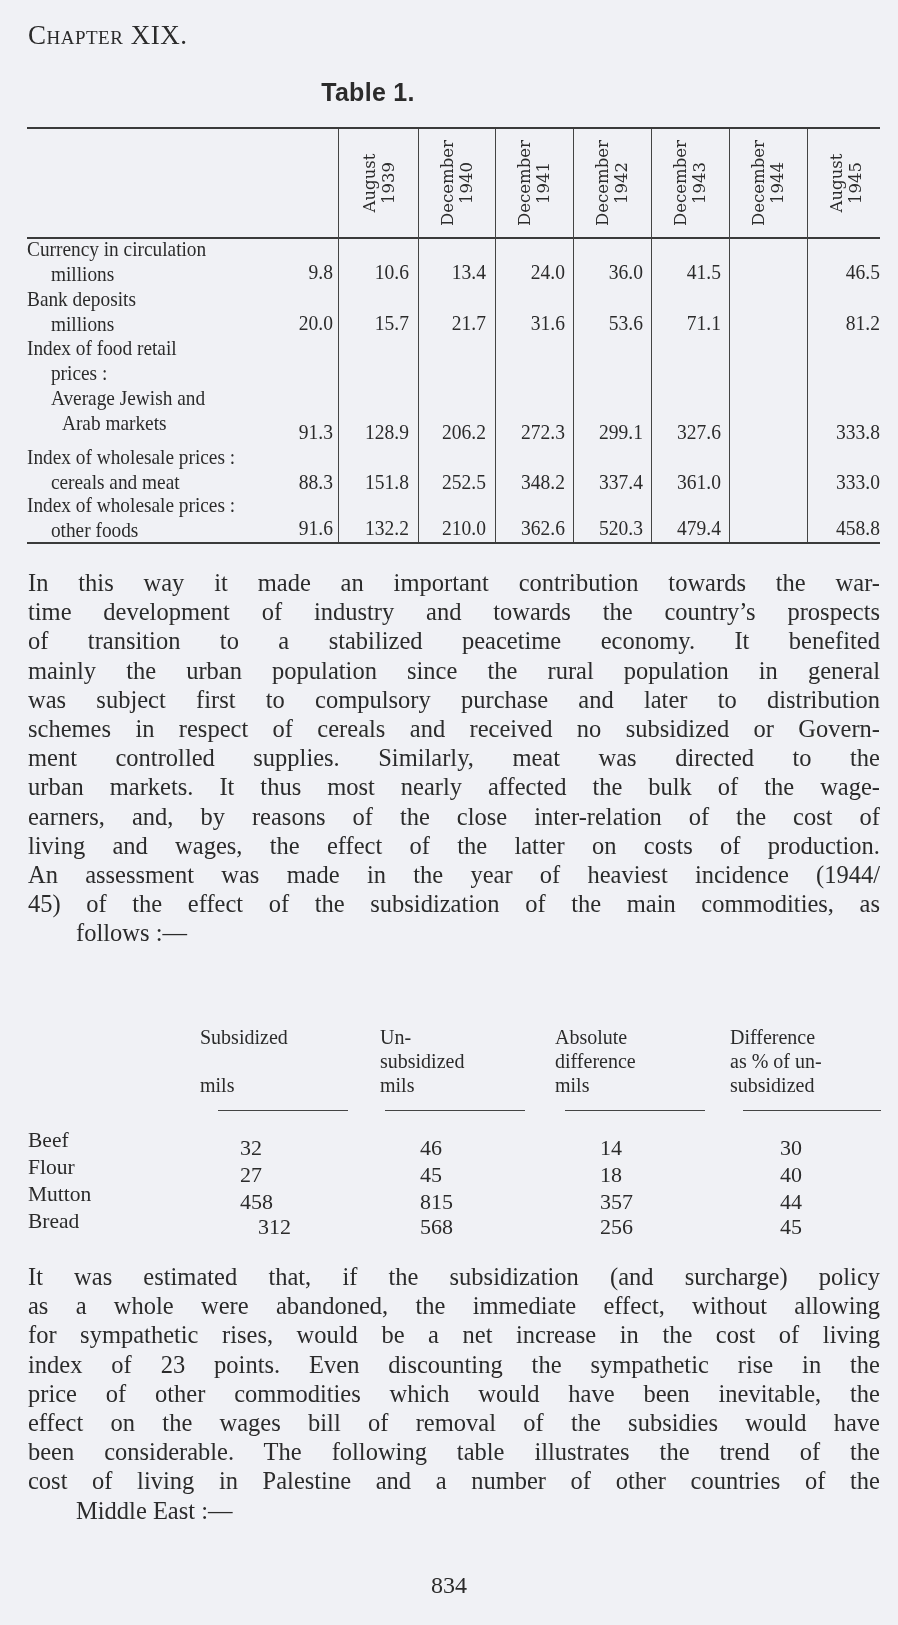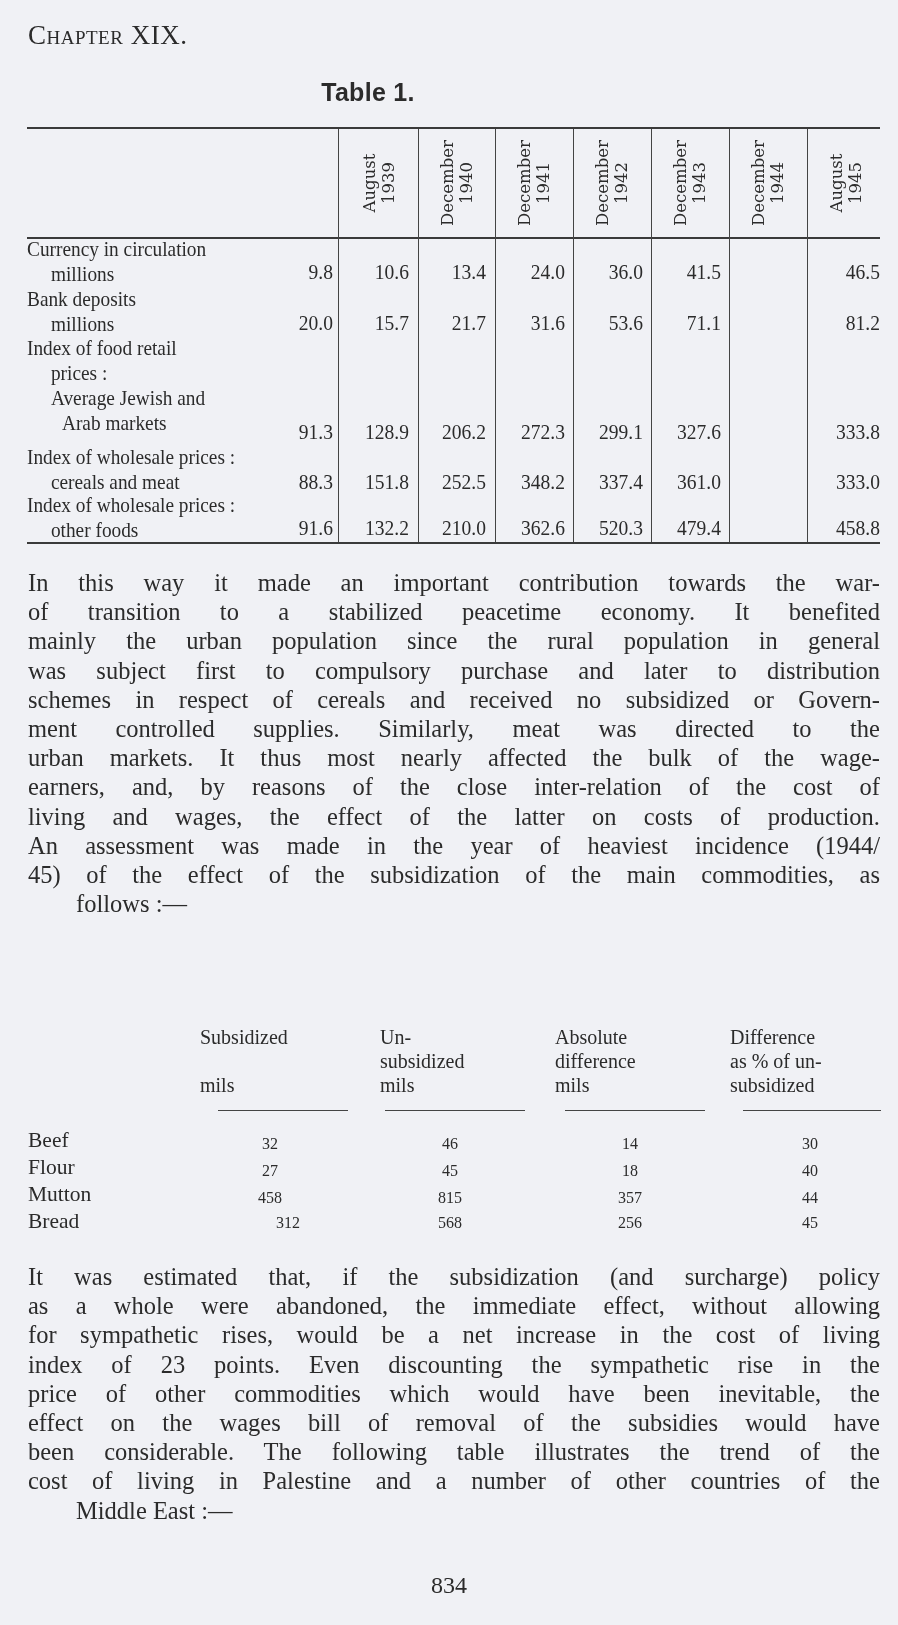--- a/index.html
+++ b/index.html
@@ -49,21 +49,21 @@
     font-size: 24.5px; line-height: 29.2px;
     text-align: justify; text-align-last: left;
   }
   .para .ln { display: block; text-align: justify; text-align-last: justify; white-space: nowrap; }
   .para .ln.last { text-align-last: left; margin-left: 48px; }
   .sub-head {
     position: absolute; text-align: left; font-size: 20px; line-height: 24px;
   }
   .sub-rule { position: absolute; top: 1110px; height: 0; border-top: 1.5px solid #444; }
   .sub-label { position: absolute; left: 28px; font-size: 21.5px; }
-  .sub-cell { position: absolute; text-align: center; font-size: 16px; width: 60px; }
+  .sub-cell { position: absolute; text-align: left; font-size: 22px; width: 60px; }
   .page-no {
     position: absolute; left: 0; width: 898px; top: 1572px;
     text-align: center; font-size: 24px;
   }
 </style>
 </head>
 <body>
 
 <div class="chapter">Chapter XIX.</div>
 
@@ -172,20 +172,21 @@
     <span class="cell" style="left:416px; top:516px;">210.0</span>
     <span class="cell" style="left:495px; top:516px;">362.6</span>
     <span class="cell" style="left:573px; top:516px;">520.3</span>
     <span class="cell" style="left:651px; top:516px;">479.4</span>
     <span class="cell" style="left:810px; top:516px;">458.8</span>
   </div>
 </div>
 
 <div class="para" style="top:568px;">
   <span class="ln">In this way it made an important contribution towards the war-</span>
+  <span class="ln">time development of industry and towards the country’s prospects</span>
   <span class="ln">of transition to a stabilized peacetime economy.   It benefited</span>
   <span class="ln">mainly the urban population since the rural population in general</span>
   <span class="ln">was subject first to compulsory purchase and later to distribution</span>
   <span class="ln">schemes in respect of cereals and received no subsidized or Govern-</span>
   <span class="ln">ment controlled supplies.   Similarly, meat was directed to the</span>
   <span class="ln">urban markets.  It thus most nearly affected the bulk of the wage-</span>
   <span class="ln">earners, and, by reasons of the close inter-relation of the cost of</span>
   <span class="ln">living and wages, the effect of the latter on costs of production.</span>
   <span class="ln">An assessment was made in the year of heaviest incidence (1944/</span>
   <span class="ln">45) of the effect of the subsidization of the main commodities, as</span>

